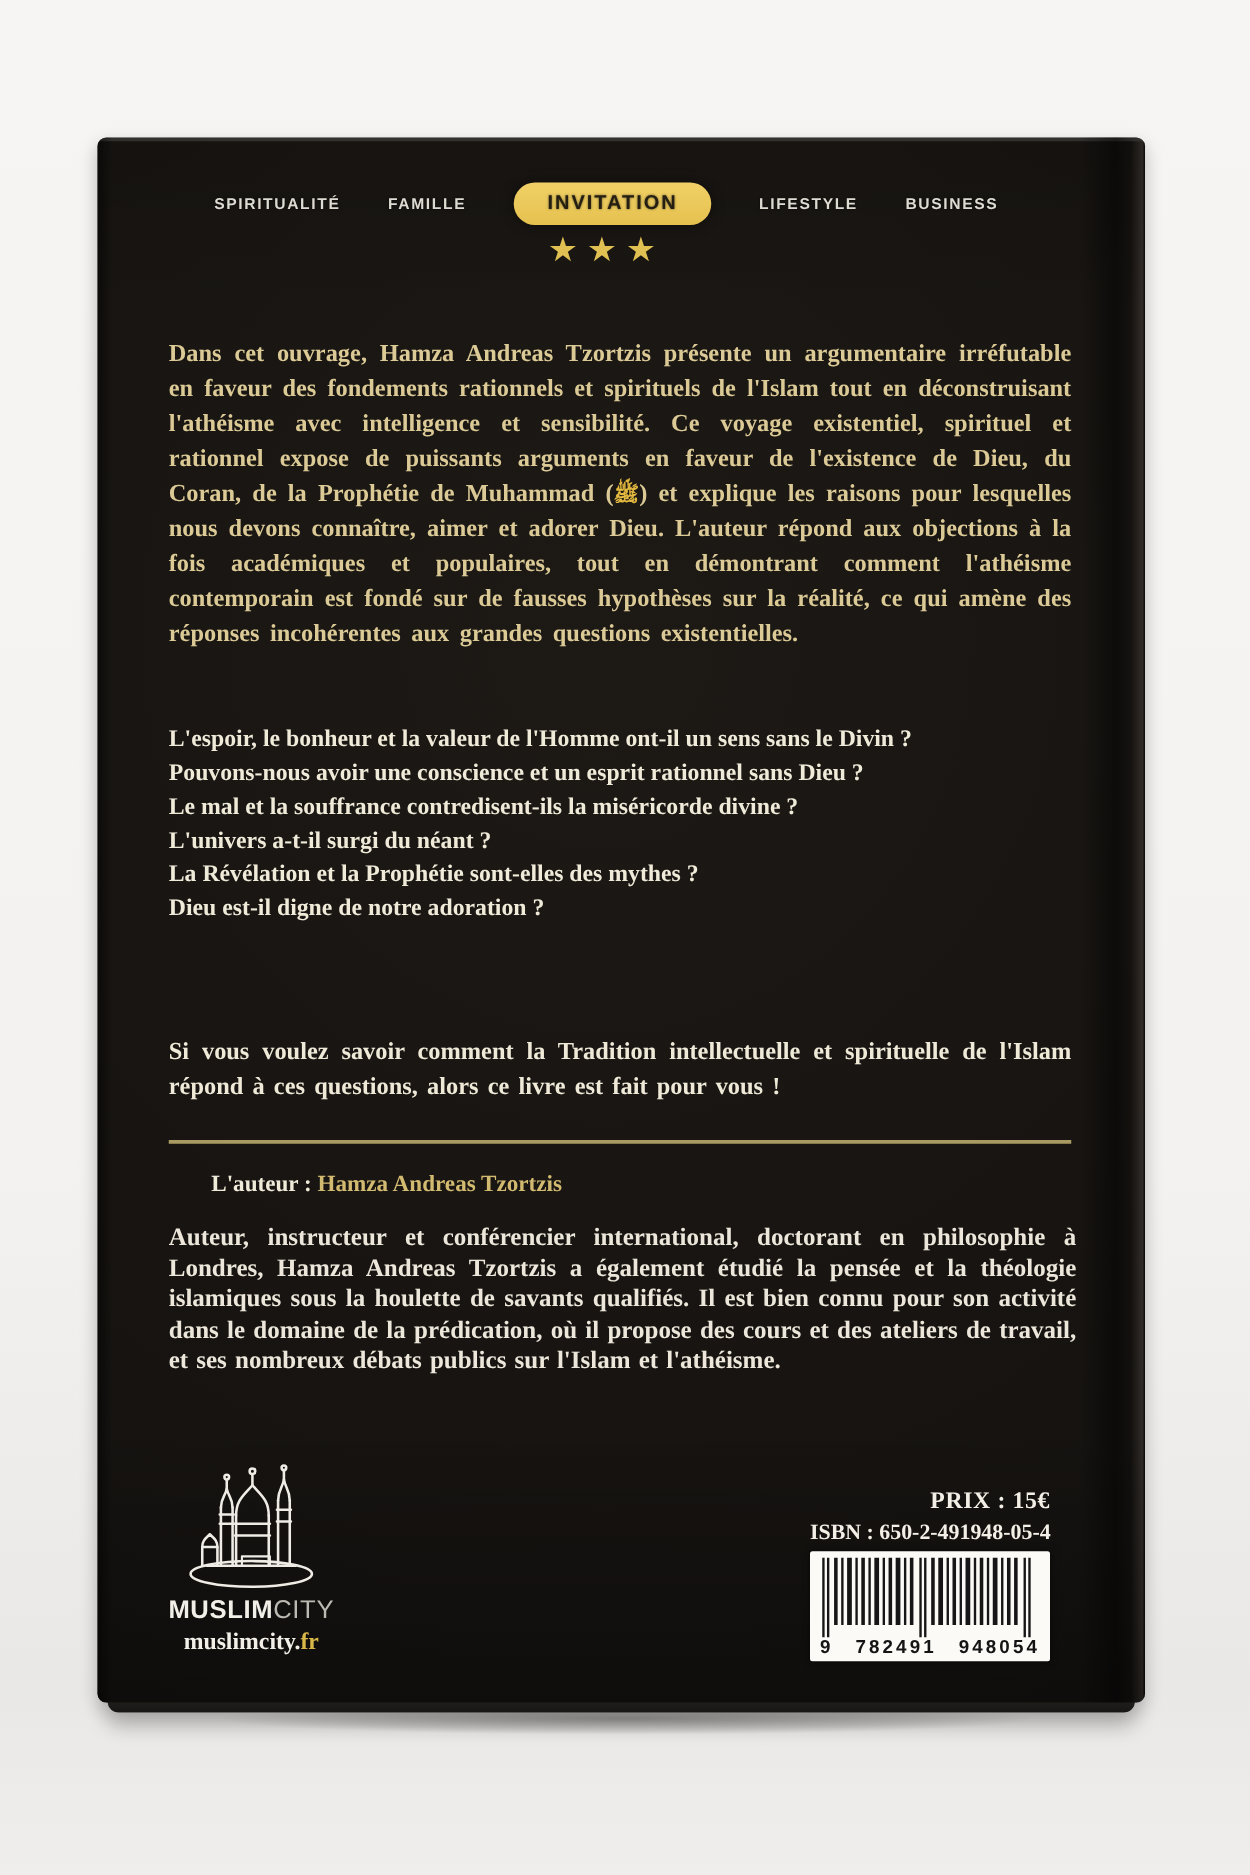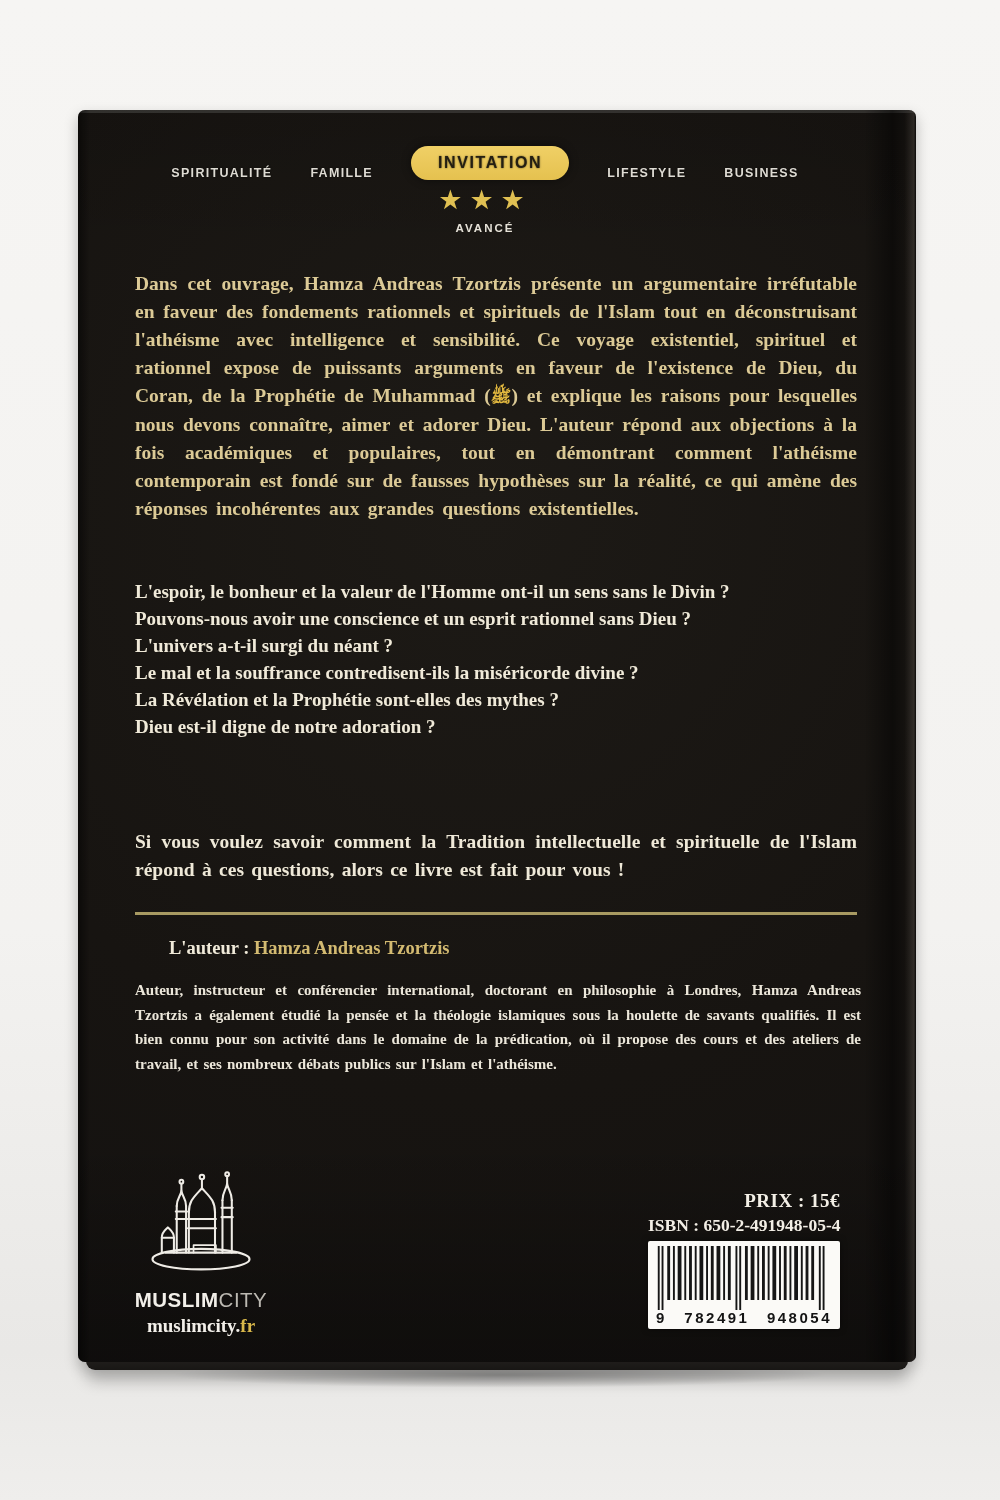--- a/index.html
+++ b/index.html
@@ -28,21 +28,21 @@
   .shade.right{top:0;bottom:0;right:0;width:52px;border-radius:0 7px 7px 0;
     background:linear-gradient(90deg,transparent,rgba(0,0,0,0.45) 55%,rgba(0,0,0,0.15) 78%,rgba(70,64,58,0.55) 96%,rgba(0,0,0,0.6));}
   .shade.left{top:0;bottom:0;left:0;width:12px;border-radius:7px 0 0 7px;
     background:linear-gradient(90deg,rgba(0,0,0,0.5),transparent);}
   .shade.vignette{left:0;right:0;top:0;bottom:0;border-radius:7px;
     background:linear-gradient(180deg,rgba(0,0,0,0.10),transparent 12%,transparent 82%,rgba(0,0,0,0.28));}
 
   
   .cat-row{
     position:absolute;left:0;top:36px;width:100%;
-    display:flex;justify-content:center;align-items:flex-end;gap:38px;
+    display:flex;justify-content:center;align-items:center;gap:38px;
     transform:translateX(-12px);
     font-family:"Liberation Sans",sans-serif;
   }
   .cat{font-size:12.5px;font-weight:700;letter-spacing:1.3px;color:#dedbd3;text-shadow:0 0 2px rgba(0,0,0,.6);}
   .cat.pill{
     background:linear-gradient(180deg,#f0d066,#e5c14f);
     color:#241f12;font-size:16px;letter-spacing:1.6px;
     padding:8px 27px;border-radius:18px;box-shadow:0 0 10px rgba(0,0,0,.45);
   }
   .stars{position:absolute;left:0;top:74px;width:100%;text-align:center;transform:translateX(-12px);
@@ -65,28 +65,28 @@
     position:absolute;left:57px;top:718px;width:722px;margin:0;
     font-size:19.5px;line-height:28px;font-weight:700;color:#efe9d8;
     text-align:justify;word-spacing:2.5px;
   }
   .rule{position:absolute;left:57px;top:802px;width:722px;height:3px;background:#a89a62;}
   .author-line{position:absolute;left:57px;top:828px;margin:0;font-size:18.5px;font-weight:700;}
   .al-prefix{color:#f0ead9;margin-left:34px;}
   .al-name{color:#d3ba71;}
   .bio{
     position:absolute;left:57px;top:868px;width:726px;margin:0;
-    font-size:15px;line-height:24.5px;font-weight:600;color:#ece7da;
+    font-size:20px;line-height:24.5px;font-weight:600;color:#ece7da;
     text-align:justify;word-spacing:1.5px;
   }
 
   
   .publisher{position:absolute;left:55px;top:1052px;width:136px;text-align:center;}
   .publisher svg{display:block;margin:0 auto;}
-  .brand{font-family:"Liberation Sans",sans-serif;font-size:20.5px;letter-spacing:0.5px;color:#f2efe9;margin-top:12px;}
+  .brand{font-family:"Liberation Sans",sans-serif;font-size:20.5px;letter-spacing:0.5px;color:#f2efe9;margin-top:0;}
   .brand .b1{font-weight:700;}
   .brand .b2{font-weight:400;color:#bcb9b2;}
   .site{font-size:19px;font-weight:700;color:#f2efe9;margin-top:3px;}
   .site .gold{color:#d9b84a;}
 
   
   .pricebox{position:absolute;left:570px;top:1080px;width:192px;text-align:right;}
   .prix{font-size:19px;font-weight:700;color:#f3efe6;letter-spacing:0.5px;}
   .isbn{font-size:17.5px;font-weight:700;color:#f3efe6;margin-top:3px;white-space:nowrap;}
   .barcode{
@@ -115,29 +115,28 @@
 
     <div class="cat-row">
       <span class="cat">SPIRITUALITÉ</span>
       <span class="cat">FAMILLE</span>
       <span class="cat pill">INVITATION</span>
       <span class="cat">LIFESTYLE</span>
       <span class="cat">BUSINESS</span>
     </div>
 
     <div class="stars">★★★</div>
-    <div class="level">AVANCÉ</div>
 
     <p class="synopsis"><span>Dans cet ouvrage, Hamza Andreas Tzortzis présente un argumentaire irréfutable en faveur des fondements rationnels et spirituels de l'Islam tout en déconstruisant l'athéisme avec intelligence et sensibilité. Ce voyage existentiel, spirituel et rationnel expose de puissants arguments en faveur de l'existence de Dieu, du Coran, de la Prophétie de Muhammad (</span><span class="pbuh">ﷺ</span><span>) et explique les raisons pour lesquelles nous devons connaître, aimer et adorer Dieu. L'auteur répond aux objections à la fois académiques et populaires, tout en démontrant comment l'athéisme contemporain est fondé sur de fausses hypothèses sur la réalité, ce qui amène des réponses incohérentes aux grandes questions existentielles.</span></p>
 
     <div class="questions">
       <div>L'espoir, le bonheur et la valeur de l'Homme ont-il un sens sans le Divin ?</div>
       <div>Pouvons-nous avoir une conscience et un esprit rationnel sans Dieu ?</div>
+      <div>Le mal et la souffrance contredisent-ils la miséricorde divine ?</div>
       <div>L'univers a-t-il surgi du néant ?</div>
-      <div>Le mal et la souffrance contredisent-ils la miséricorde divine ?</div>
       <div>La Révélation et la Prophétie sont-elles des mythes ?</div>
       <div>Dieu est-il digne de notre adoration ?</div>
     </div>
 
     <p class="cta">Si vous voulez savoir comment la Tradition intellectuelle et spirituelle de l'Islam répond à ces questions, alors ce livre est fait pour vous !</p>
 
     <div class="rule"></div>
 
     <p class="author-line">
       <span class="al-prefix">L'auteur :</span>

